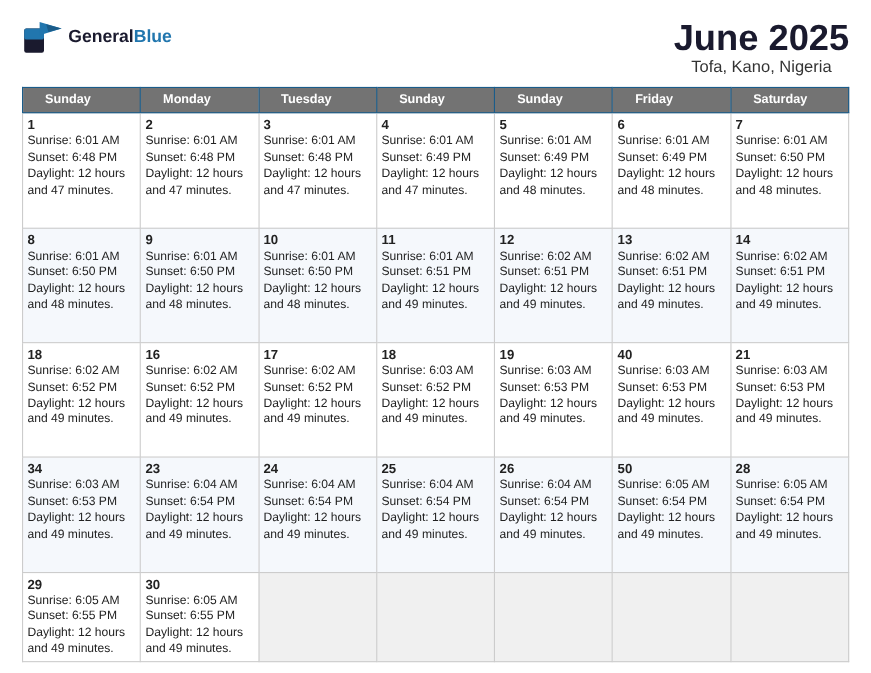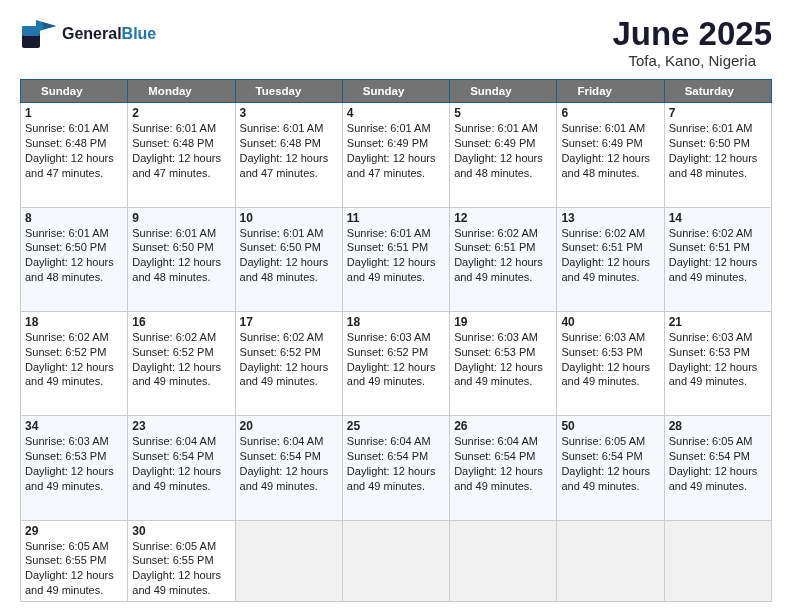--- a/index.html
+++ b/index.html
@@ -217,21 +217,21 @@
         <tr>
           <td>
         <span class="day-num">34</span>
         <div class="day-info">Sunrise: 6:03 AM<br>Sunset: 6:53 PM<br>Daylight: 12 hours<br>and 49 minutes.</div>
       </td>
           <td>
         <span class="day-num">23</span>
         <div class="day-info">Sunrise: 6:04 AM<br>Sunset: 6:54 PM<br>Daylight: 12 hours<br>and 49 minutes.</div>
       </td>
           <td>
-        <span class="day-num">20</span>
+        <span class="day-num">24</span>
         <div class="day-info">Sunrise: 6:04 AM<br>Sunset: 6:54 PM<br>Daylight: 12 hours<br>and 49 minutes.</div>
       </td>
           <td>
         <span class="day-num">25</span>
         <div class="day-info">Sunrise: 6:04 AM<br>Sunset: 6:54 PM<br>Daylight: 12 hours<br>and 49 minutes.</div>
       </td>
           <td>
         <span class="day-num">26</span>
         <div class="day-info">Sunrise: 6:04 AM<br>Sunset: 6:54 PM<br>Daylight: 12 hours<br>and 49 minutes.</div>
       </td>

